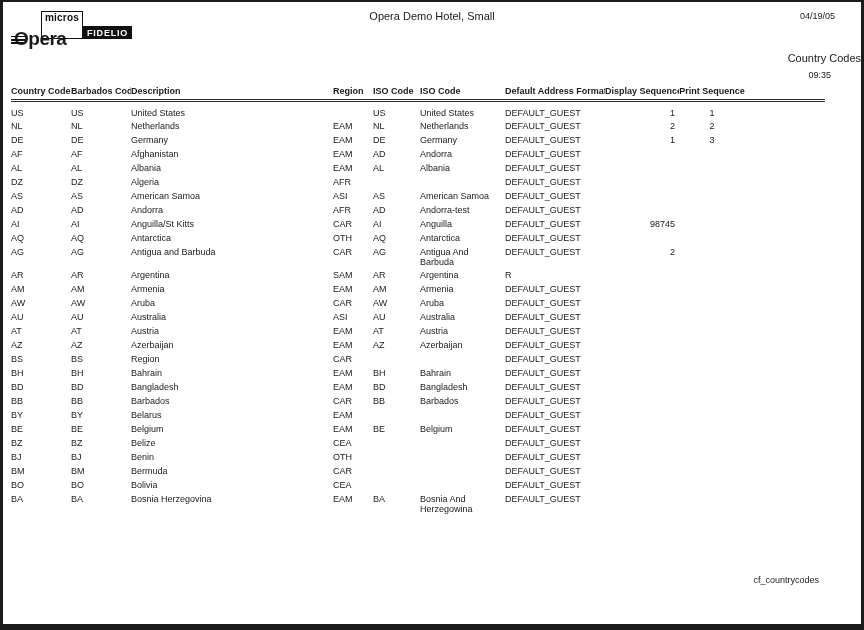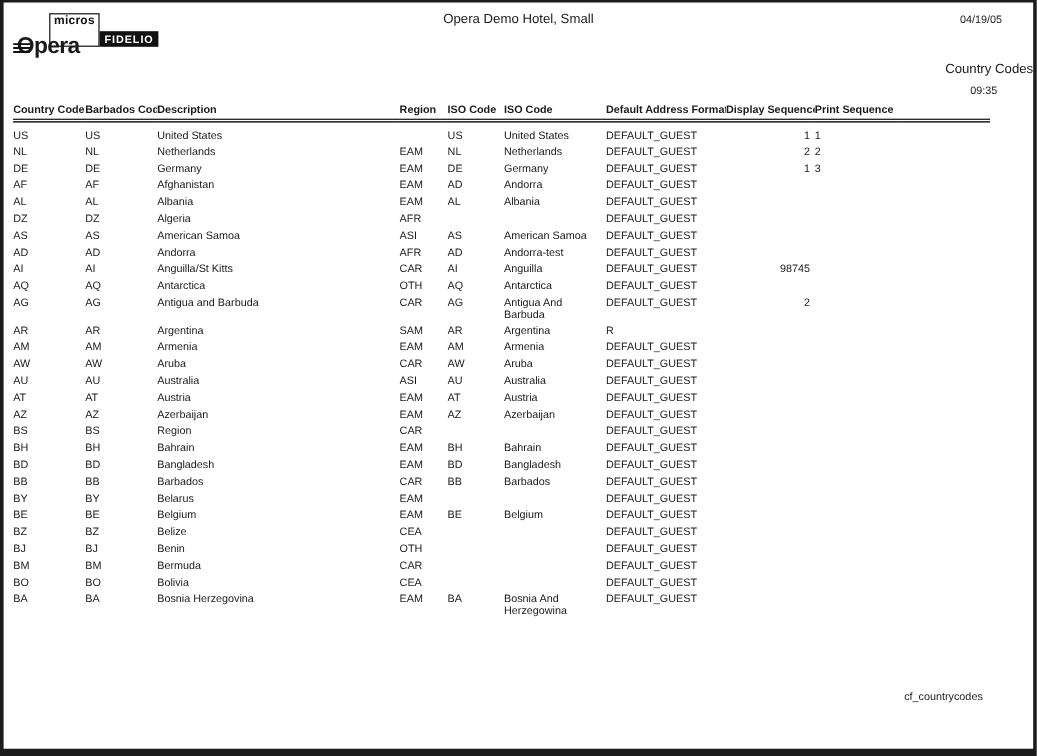--- a/index.html
+++ b/index.html
@@ -63,21 +63,21 @@
     white-space: nowrap; overflow: hidden;
   }
   .report td {
     font-size: 9px; line-height: 10.5px; vertical-align: top;
     padding: 2px 4px 0 0; height: 14px;
     white-space: nowrap; overflow: hidden;
   }
   .report td.c5 { white-space: normal; }
   .report tbody tr:first-child td { padding-top: 6px; height: 18px; }
   .report th.c7, .report td.c7 { text-align: right; padding-right: 4px; }
-  .report th.c8, .report td.c8 { text-align: left; padding-right: 6px; }
+  .report th.c8, .report td.c8 { text-align: center; padding-right: 6px; }
 
   
   .footer-ref { position: absolute; right: 42px; top: 573px; font-size: 9px; }
 </style>
 </head>
 <body>
 
 <div class="page">
 
   <div class="page-header">

